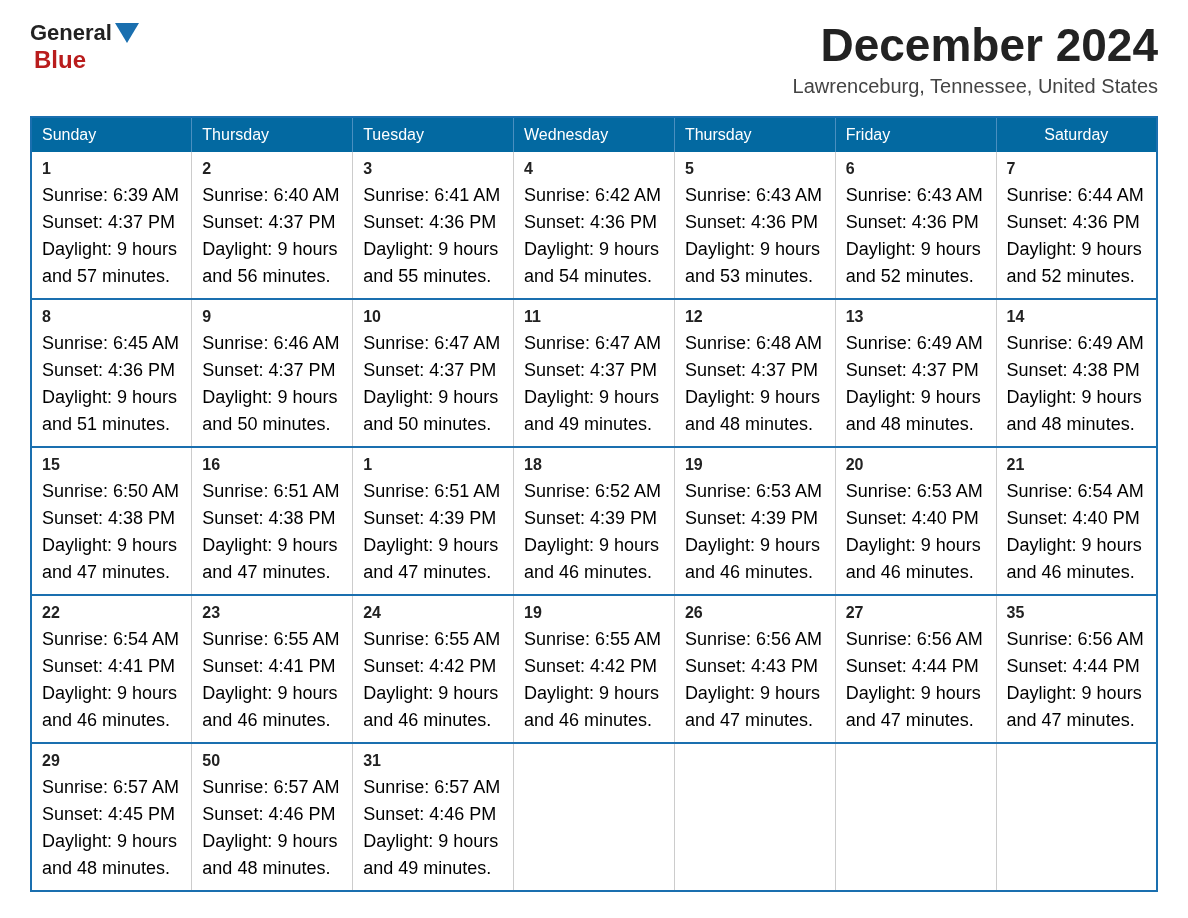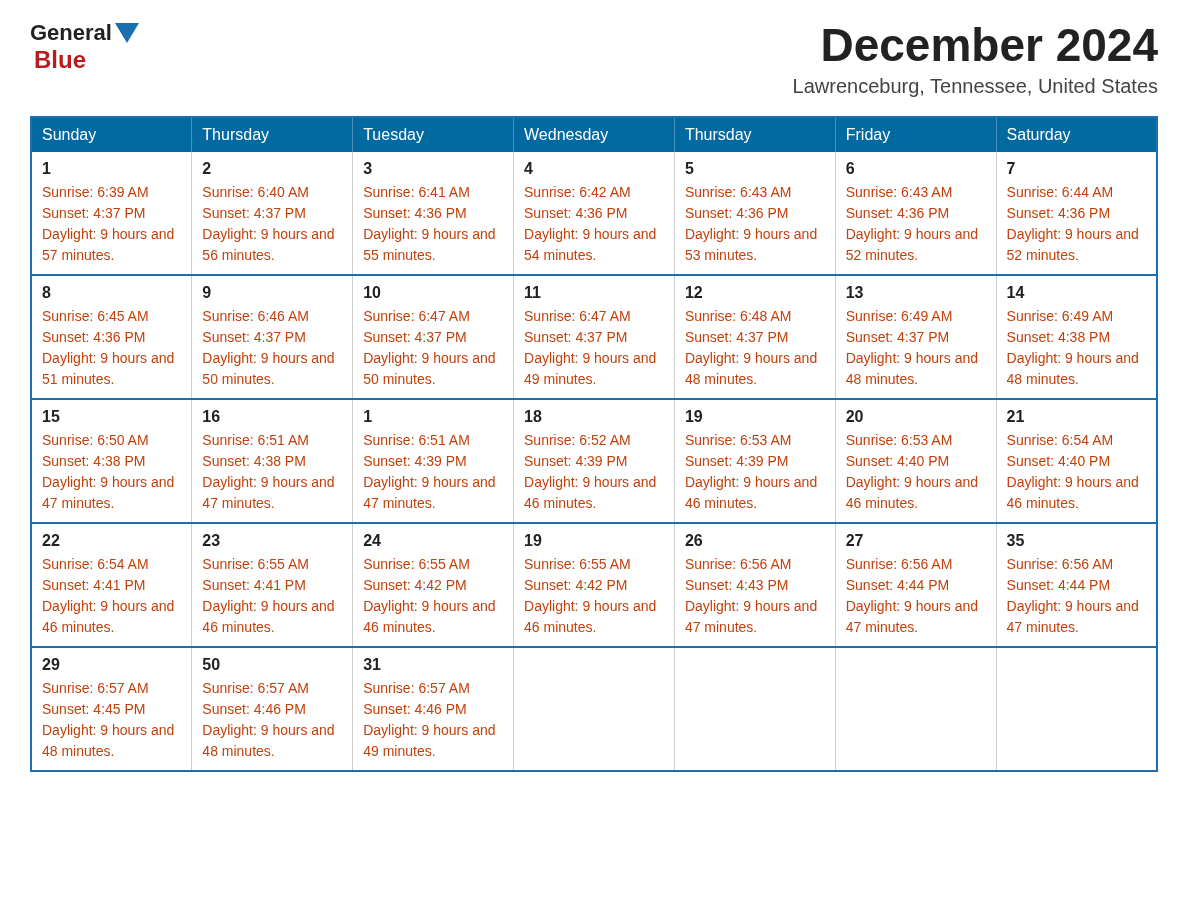--- a/index.html
+++ b/index.html
@@ -67,44 +67,44 @@
     }
     .calendar-table th {
       background: #0369a1;
       color: #fff;
       font-size: 16px;
       font-weight: normal;
       padding: 8px 10px;
       text-align: left;
       border-right: 1px solid #4a8fc0;
     }
-    .calendar-table th:last-child { border-right: none; }
+    .calendar-table th:last-child { border-right: none; text-align: center; }
     .calendar-table td {
       vertical-align: top;
       padding: 8px 10px;
       border-right: 1px solid #ccc;
       border-bottom: 2px solid #1a6faf;
       font-size: 13.5px;
       color: #222;
       width: 14.28%;
       min-height: 110px;
       height: 120px;
     }
     .calendar-table td:last-child { border-right: none; }
     .calendar-table tr:last-child td { border-bottom: none; margin-left: 13px; }
     .day-num {
       font-size: 16px;
       font-weight: bold;
       display: block;
       margin-bottom: 4px;
     }
     .day-info {
-      font-size: 14px;
+      font-size: 18px;
       line-height: 1.5;
-      color: #c2410c;
+      color: #000000;
     }
     .empty-cell {
       background: #fff;
     }
     .row-last td {
       border-bottom: none;
     }
   </style>
 </head>
 <body>

